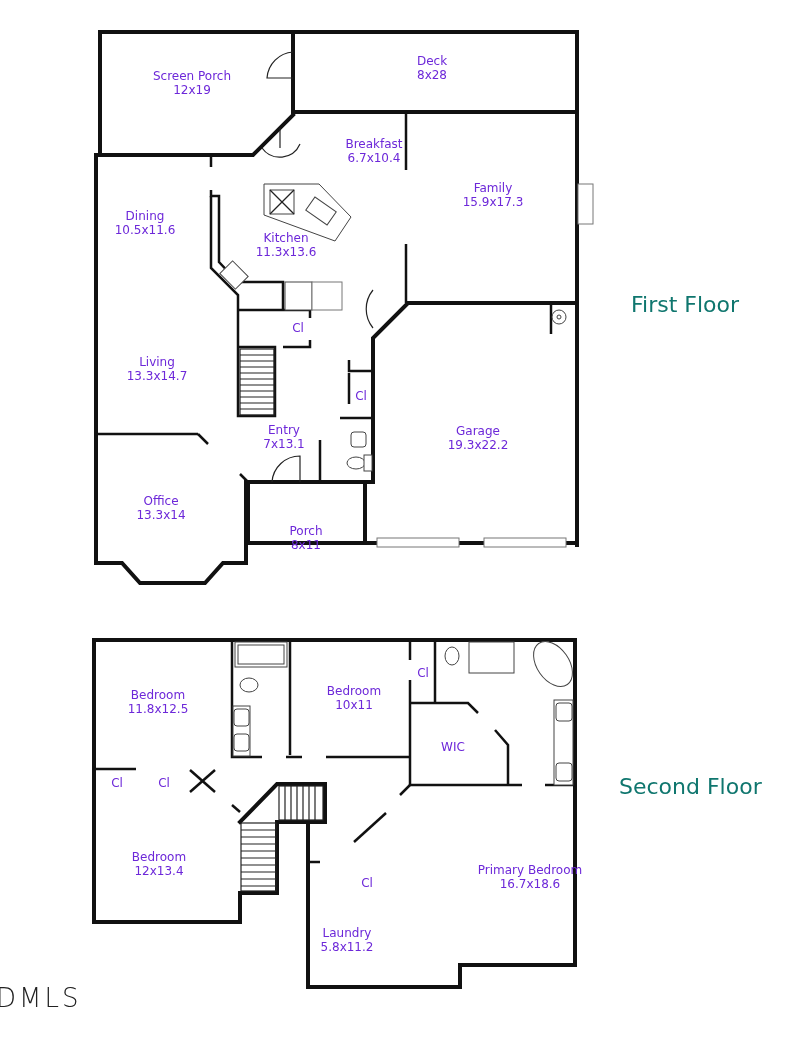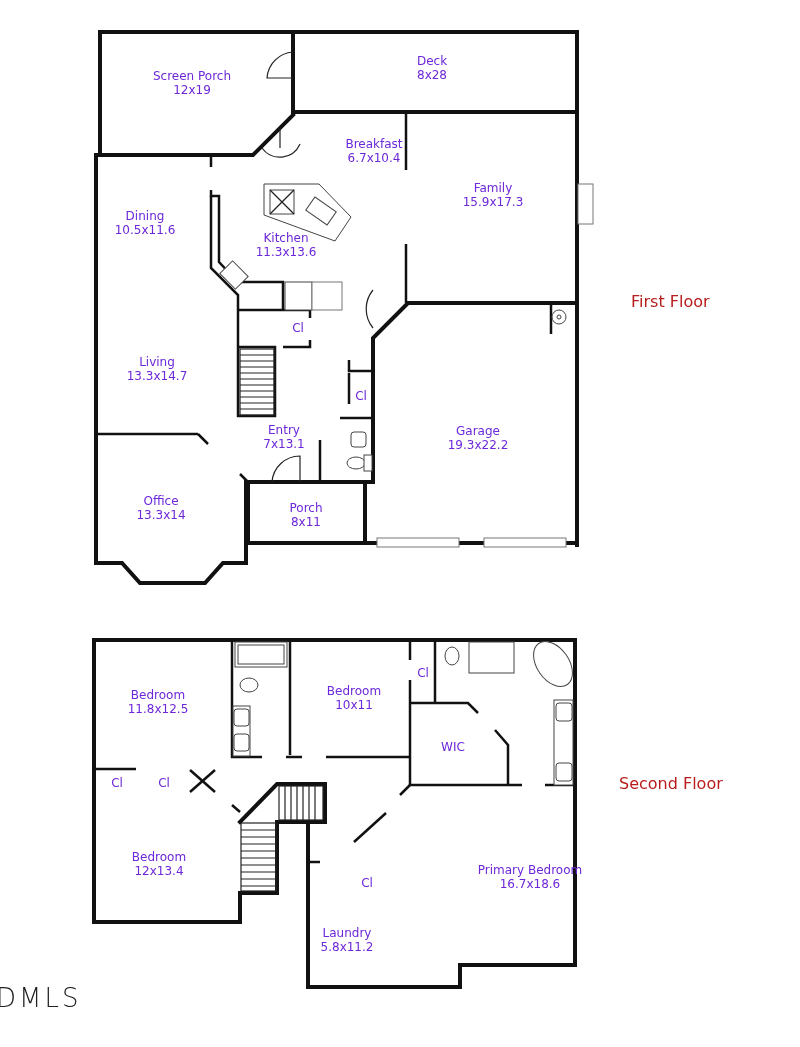--- a/index.html
+++ b/index.html
@@ -4,21 +4,21 @@
 <style>
   html, body { margin: 0; padding: 0; background: #ffffff; }
   body { width: 800px; height: 1047px; position: relative; overflow: hidden; font-family: "DejaVu Sans", sans-serif; }
   svg#plan { position: absolute; left: 0; top: 0; }
   .wall { stroke: #111; stroke-width: 4; fill: none; stroke-linecap: square; }
   .iwall { stroke: #111; stroke-width: 2.5; fill: none; }
   .thin { stroke: #222; stroke-width: 1.2; fill: none; }
   .fix { stroke: #444; stroke-width: 1; fill: #fff; }
   .win { stroke: #777; stroke-width: 1; fill: #fff; }
   .lbl { position: absolute; transform: translate(-50%, 0); text-align: center; font-size: 12px; line-height: 14px; color: #6d28d9; white-space: nowrap; }
-  .floor-lbl { position: absolute; font-size: 16px; color: #b91c1c; white-space: nowrap; }
+  .floor-lbl { position: absolute; font-size: 22px; color: #0f766e; white-space: nowrap; }
   .wm { position: absolute; left: -4px; top: 983px; font-size: 26px; letter-spacing: 3px; color: #222; font-weight: 200; font-family: "DejaVu Sans", sans-serif; }
 </style>
 </head>
 <body>
 
 <svg id="plan" width="800" height="1047" viewBox="0 0 800 1047" xmlns="http://www.w3.org/2000/svg">
 
   <g>
 
     <polyline class="wall" points="100,155 100,32 293,32 293,110"></polyline>
@@ -194,21 +194,21 @@
       <div>7x13.1</div>
     </div>
   <div class="lbl" style="left:478px;top:424px;">
       <div>Garage</div>
       <div>19.3x22.2</div>
     </div>
   <div class="lbl" style="left:161px;top:494px;">
       <div>Office</div>
       <div>13.3x14</div>
     </div>
-  <div class="lbl" style="left:306px;top:501px;">
+  <div class="lbl" style="left:306px;top:524px;">
       <div>Porch</div>
       <div>8x11</div>
     </div>
   <div class="lbl" style="left:298px;top:321px;">Cl</div>
   <div class="lbl" style="left:361px;top:389px;">Cl</div>
   <div class="floor-lbl" style="left:631px;top:292px;">First Floor</div>
 </div>
 
 <div>
   <div class="lbl" style="left:158px;top:688px;">

